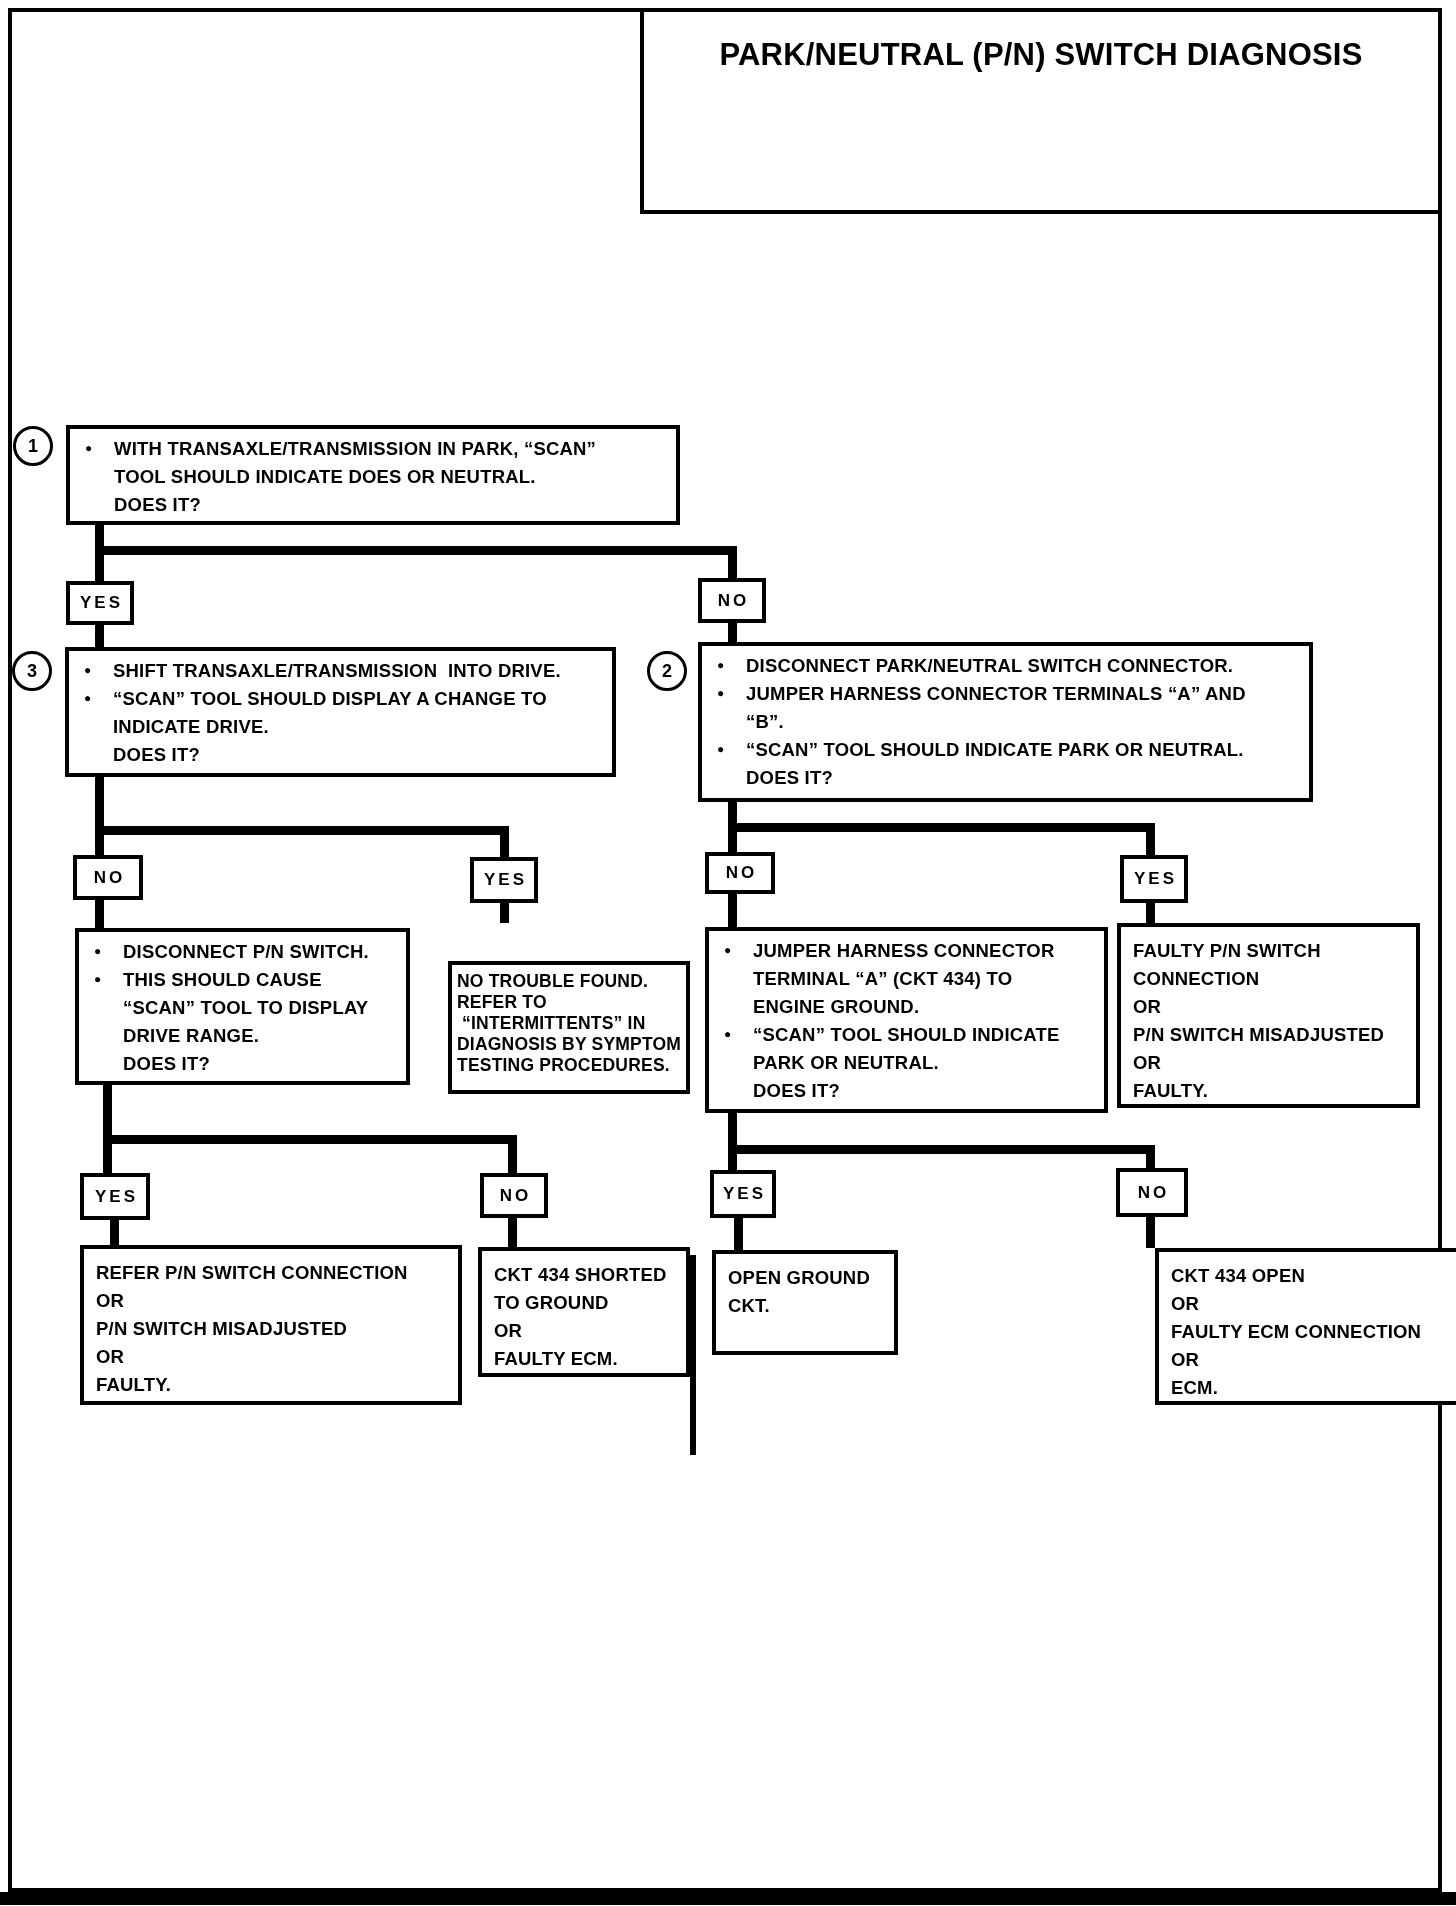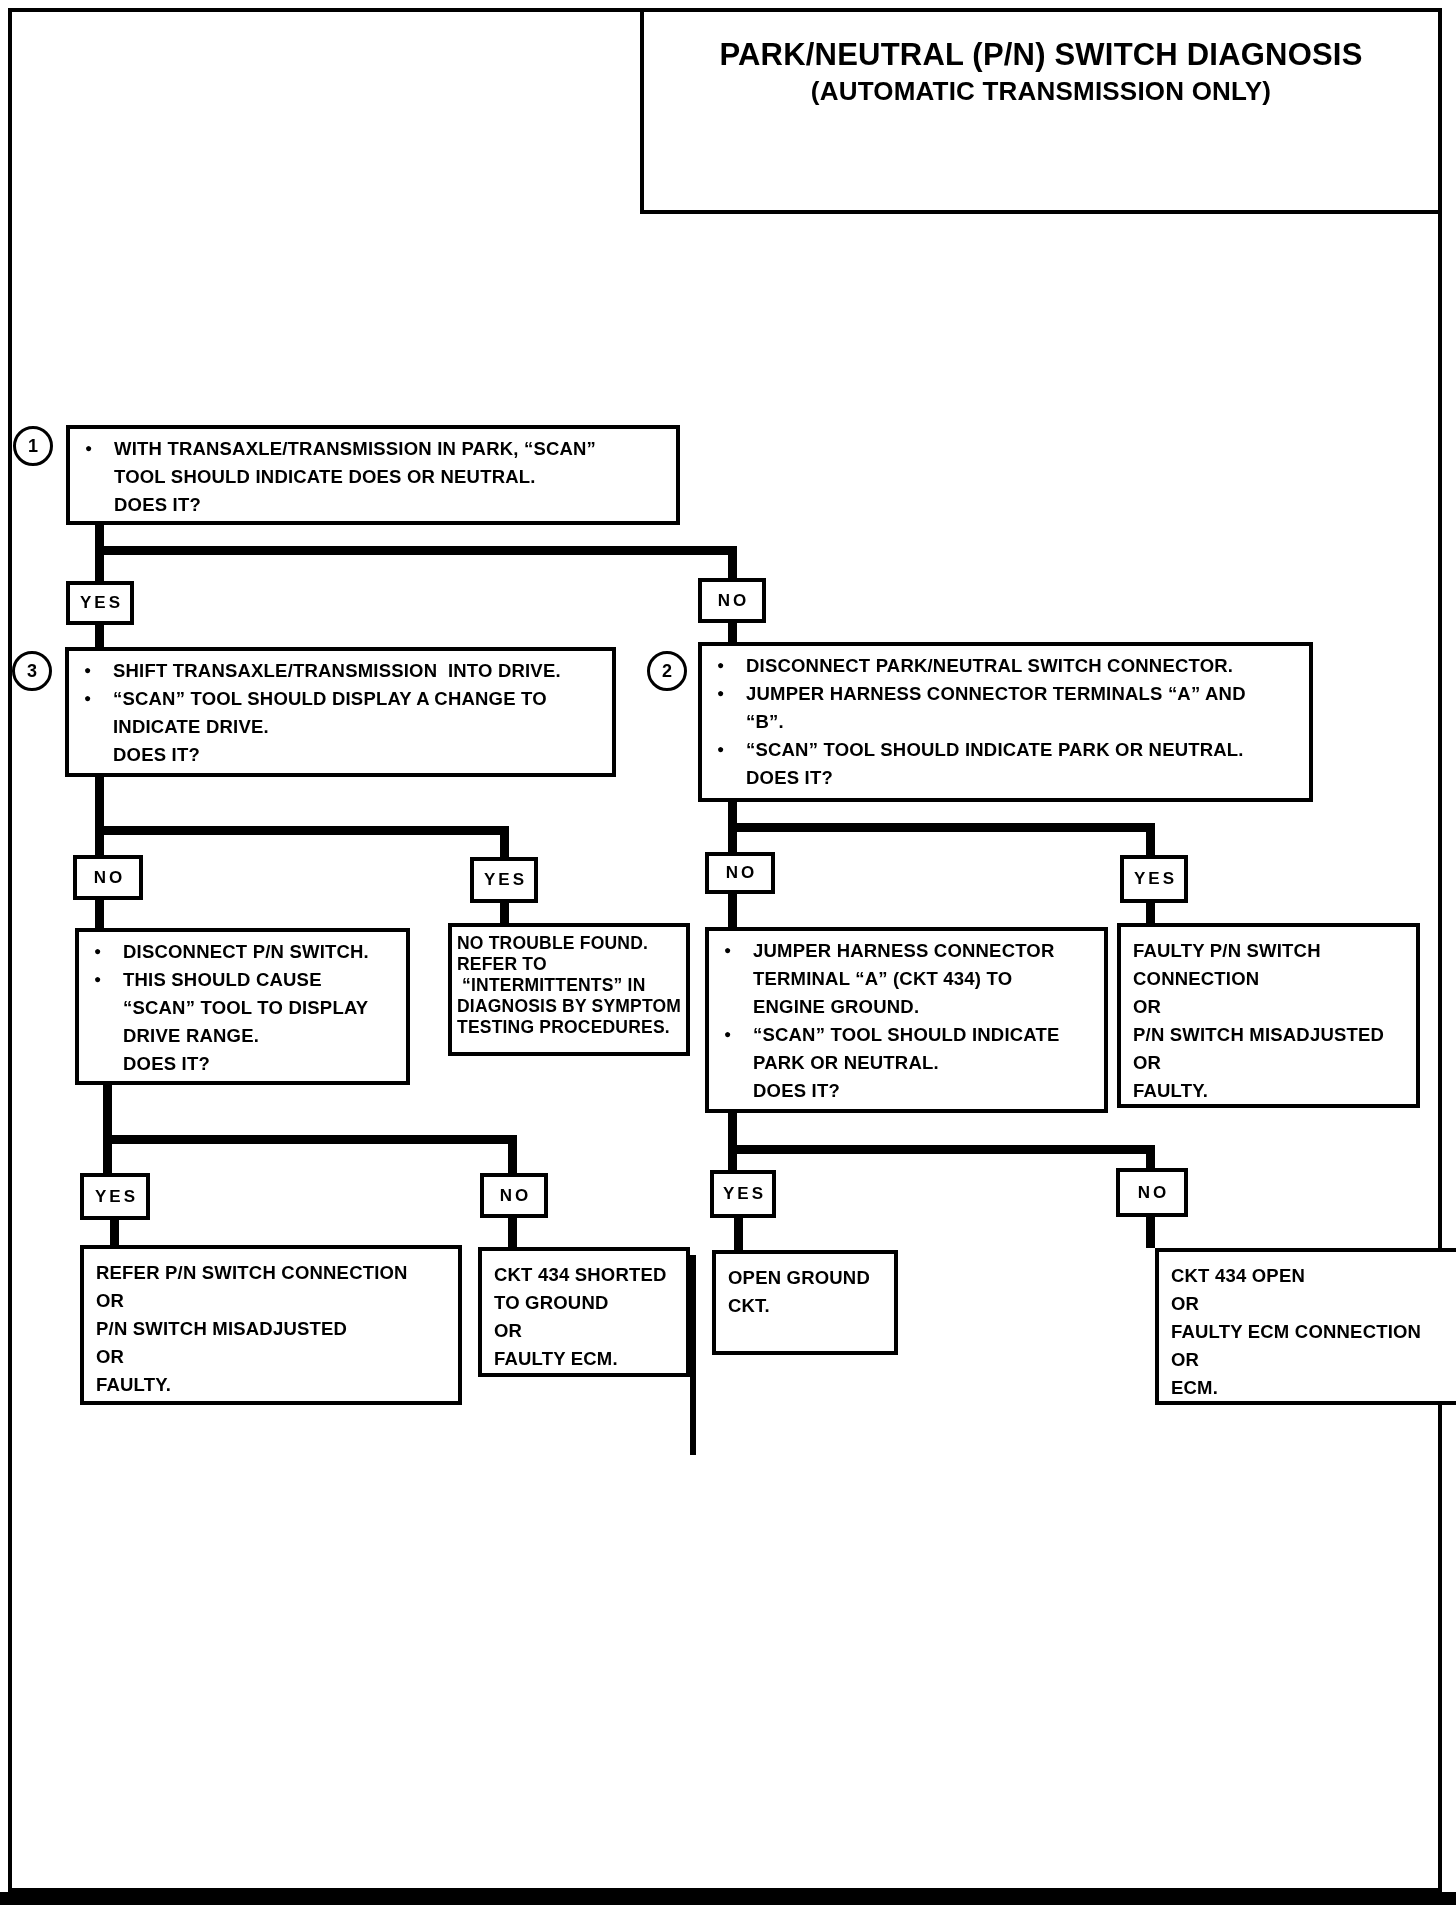--- a/index.html
+++ b/index.html
@@ -26,21 +26,21 @@
   .node {
     position:absolute; border:4px solid #000; box-sizing:border-box; background:#fff;
     font-size:18.5px; line-height:28px; letter-spacing:0.2px; padding:6px 6px 0 0;
   }
   .node .line { white-space:pre; position:relative; padding-left:12px; }
   .node.bul .line { padding-left:44px; }
   .node .dot {
     position:absolute; left:15px; top:-1px; font-size:12px;
   }
   .node.ans { padding-top:10px; }
-  .node.small { font-size:17.5px; line-height:21px; padding-top:6px; }
+  .node.small { font-size:17.5px; line-height:21px; padding-top:6px;margin-top:38px; }
   .node.small .line { padding-left:5px; }
 
   .lbl {
     position:absolute; border:4px solid #000; box-sizing:border-box; background:#fff;
     font-size:17px; letter-spacing:3px; display:flex; align-items:center; justify-content:center;
     padding-left:3px;
   }
   .conn { position:absolute; background:#000; }
   .badge {
     position:absolute; width:40px; height:40px; border:3px solid #000; border-radius:50%;
@@ -49,21 +49,20 @@
   }
 </style>
 </head>
 <body>
 
 <div class="page-border"></div>
 <div class="bottom-bar"></div>
 
 <div class="title-box">
   <div class="t2">PARK/NEUTRAL (P/N) SWITCH DIAGNOSIS</div>
-  <div class="t3">(AUTOMATIC TRANSMISSION ONLY)</div>
 </div>
 
 <div id="flowchart">
     <div class="conn" style="left: 95px; top: 525px; width: 9px; height: 56px;"></div>
     <div class="conn" style="left: 95px; top: 546px; width: 642px; height: 9px;"></div>
     <div class="conn" style="left: 728px; top: 546px; width: 9px; height: 32px;"></div>
     <div class="conn" style="left: 95px; top: 625px; width: 9px; height: 22px;"></div>
     <div class="conn" style="left: 728px; top: 623px; width: 9px; height: 19px;"></div>
     <div class="conn" style="left: 95px; top: 777px; width: 9px; height: 78px;"></div>
     <div class="conn" style="left: 95px; top: 826px; width: 414px; height: 9px;"></div>

